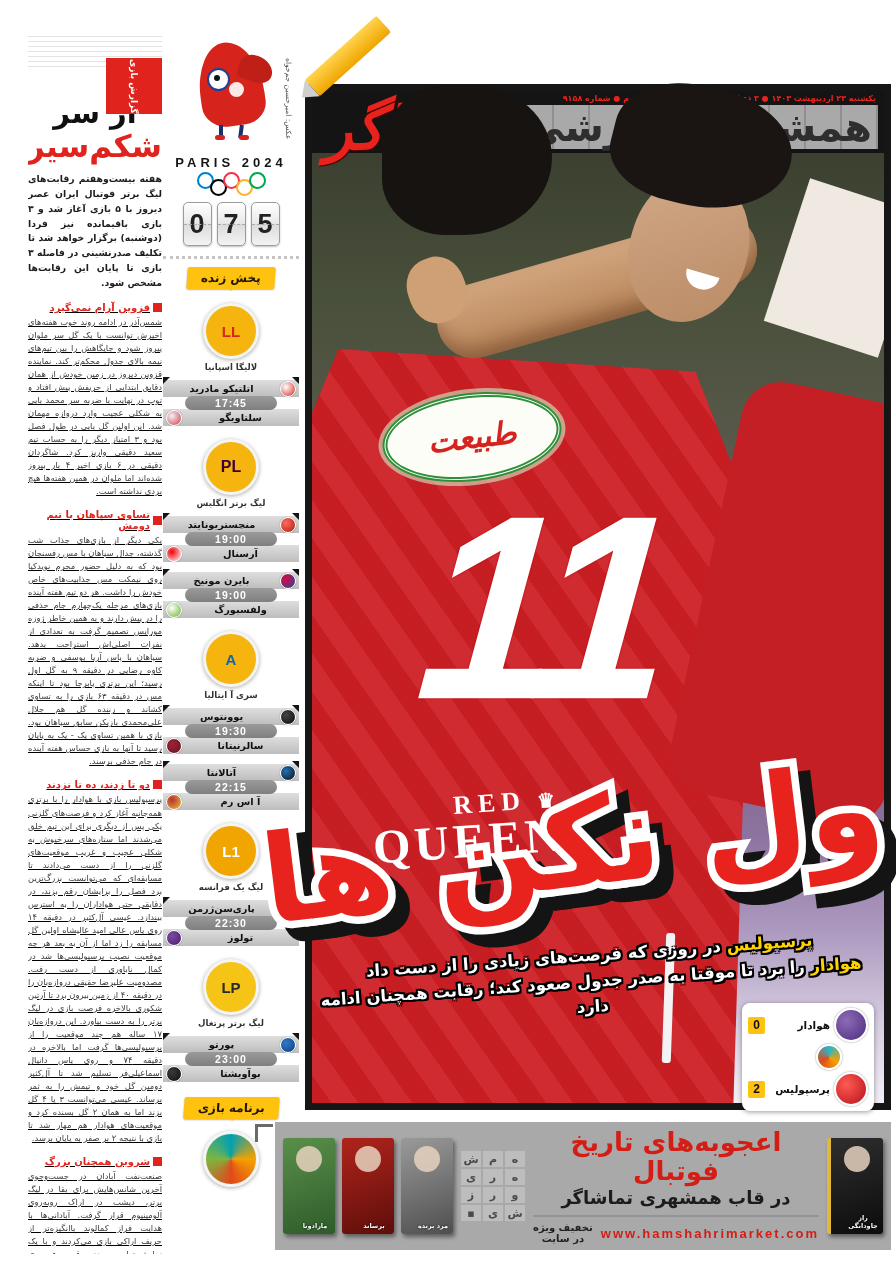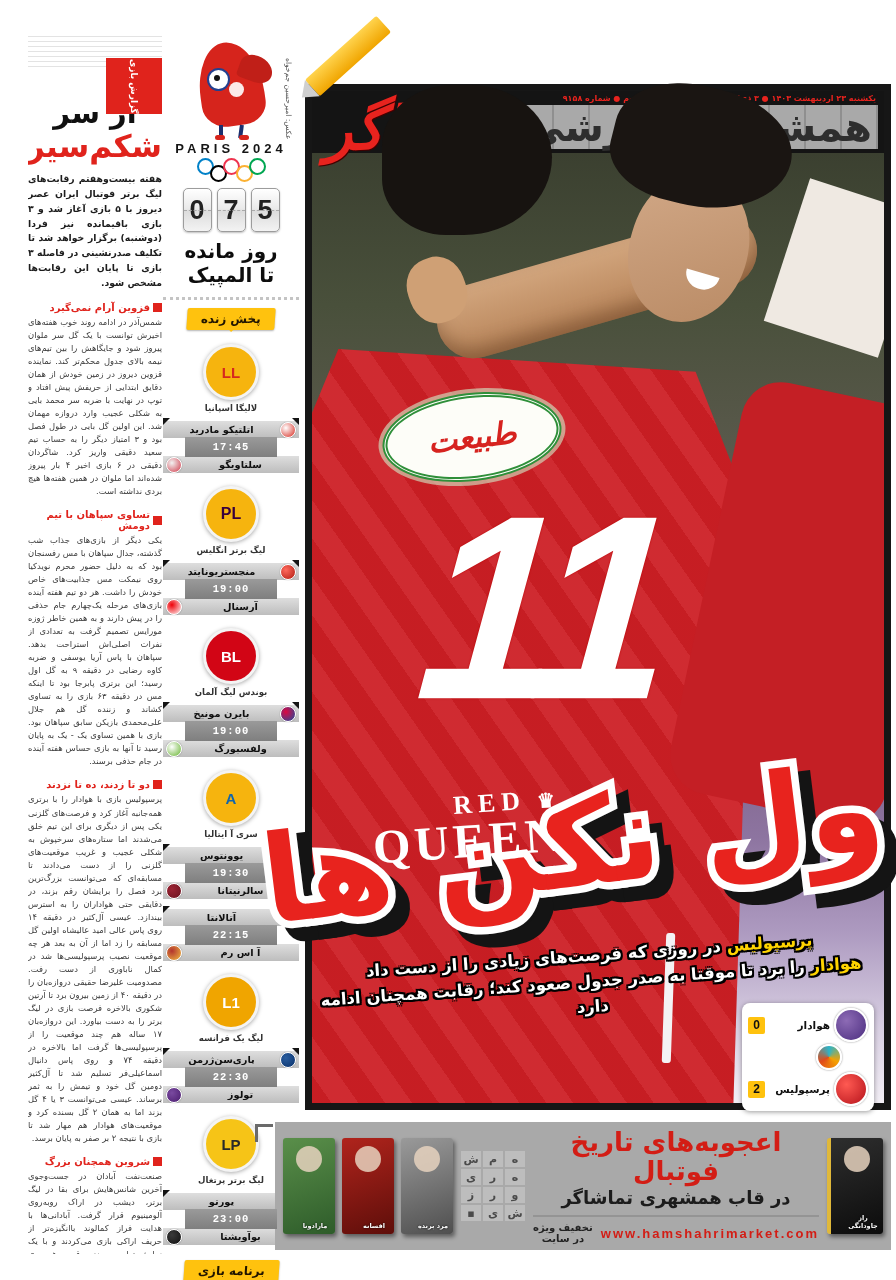--- a/index.html
+++ b/index.html
@@ -8,38 +8,38 @@
   
   .left-col{position:absolute;left:28px;top:36px;width:134px;height:1218px;overflow:hidden;}
   .deco-lines{height:34px;width:100%;background:repeating-linear-gradient(#e3e3e3 0 1px,transparent 1px 5px);}
   .kicker-box{position:absolute;top:22px;right:0;width:56px;height:56px;background:#e0231c;
               display:flex;align-items:center;justify-content:center;}
   .kicker-box span{writing-mode:vertical-rl;color:#fff;font-size:9px;font-weight:bold;letter-spacing:1px;}
   .lhead{margin-top:28px;text-align:center;line-height:1.05;}
   .lhead .black{font-size:29px;font-weight:900;color:#101010;display:block;}
   .lhead .red{font-size:31px;font-weight:900;color:#e0231c;display:block;margin-top:2px;}
   .lead-p{font-size:9.3px;color:#1c1c1c;text-align:justify;line-height:1.6;margin-top:9px;font-weight:bold;}
-  .lsec{margin-top:11px;}
+  .lsec{margin-top:11px;text-decoration:underline;}
   .lsec h3{margin:0 0 3px;color:#e0231c;font-size:10px;font-weight:900;display:flex;align-items:center;gap:3px;}
   .lsec h3 .sqr{width:9px;height:9px;background:#e0231c;display:inline-block;flex:0 0 auto;}
   .lsec p{margin:0;font-size:8.4px;color:#3a3a3a;text-align:justify;line-height:1.55;}
   
   .mid-col{position:absolute;left:163px;top:38px;width:136px;display:flex;flex-direction:column;align-items:center;}
   .mascot{width:96px;height:100px;position:relative;}
   .m-body{position:absolute;left:16px;top:4px;width:64px;height:84px;background:#d6241c;
           border-radius:55% 62% 42% 46%/72% 76% 30% 32%;transform:rotate(-8deg);}
   .m-wing{position:absolute;right:6px;top:18px;width:34px;height:26px;background:#c01f18;border-radius:60% 80% 60% 20%;transform:rotate(20deg);}
   .m-eye{position:absolute;left:24px;top:30px;width:19px;height:19px;background:#fff;border:2px solid #23408f;border-radius:50%;}
   .m-eye::after{content:"";position:absolute;left:5px;top:5px;width:6px;height:6px;background:#111;border-radius:50%;}
   .m-chip{position:absolute;left:46px;top:44px;width:15px;height:15px;background:#fff;border-radius:50%;opacity:.9;}
   .m-leg{position:absolute;bottom:0;width:4px;height:13px;background:#1b2f6e;}
   .m-leg.l{left:36px;} .m-leg.r{left:56px;transform:rotate(8deg);}
   .m-shoe{position:absolute;bottom:-2px;width:10px;height:5px;background:#d6241c;border-radius:3px;}
   .m-shoe.l{left:32px;} .m-shoe.r{left:56px;}
-  .paris-brand{font-family:"Liberation Sans",sans-serif;font-weight:bold;font-size:13px;letter-spacing:4px;color:#151515;margin-top:3px;text-align:right;}
+  .paris-brand{font-family:"Liberation Sans",sans-serif;font-weight:bold;font-size:13px;letter-spacing:4px;color:#151515;margin-top:17px;text-align:right;}
   .rings{display:flex;direction:ltr;margin-top:2px;height:22px;}
   .ring{width:13px;height:13px;border-radius:50%;border:2.5px solid;margin:0 -2px;background:transparent;}
   .ring:nth-child(even){margin-top:7px;}
   .counter{display:flex;direction:ltr;gap:5px;margin-top:8px;align-items:center;}
   .digit{width:27px;height:42px;background:linear-gradient(#ffffff,#e9e9e9 48%,#dcdcdc 52%,#f3f3f3);
          border:1px solid #9c9c9c;border-radius:5px;display:flex;align-items:center;justify-content:center;
          font-family:"Liberation Sans",sans-serif;font-size:27px;font-weight:bold;color:#222;position:relative;box-shadow:0 1px 2px rgba(0,0,0,.25);}
   .digit::after{content:"";position:absolute;left:0;right:0;top:50%;border-top:1px dashed #aaa;}
   .count-label{font-size:20px;font-weight:900;color:#0d0d0d;text-align:center;line-height:1.2;margin-top:7px;width:108px;}
   .dots{width:100%;border-top:3px dotted #c4c4c4;margin:10px 0 8px;}
@@ -48,23 +48,23 @@
   .chip::after{content:"";position:absolute;left:46%;bottom:-7px;border:5px solid transparent;border-top-color:#ffc20e;}
   .sched{width:100%;display:flex;flex-direction:column;align-items:center;margin-top:6px;}
   .league{display:flex;flex-direction:column;align-items:center;margin:8px 0 3px;}
   .league .circ{width:50px;height:50px;border-radius:50%;border:3px solid #f4f4f4;box-shadow:0 1px 4px rgba(0,0,0,.35);
                 display:flex;align-items:center;justify-content:center;font-family:"Liberation Sans",sans-serif;font-weight:bold;}
   .league .cap{font-size:8.6px;font-weight:bold;color:#333;margin-top:3px;}
   .match{width:100%;margin:5px 0;position:relative;}
   .bar{height:17px;background:linear-gradient(#dedede,#bdbdbd);display:flex;align-items:center;padding:0 3px;gap:3px;}
   .bar .tname{flex:1;text-align:center;font-size:9.8px;font-weight:900;color:#101010;white-space:nowrap;overflow:hidden;}
   .tlogo{width:14px;height:14px;border-radius:50%;border:1px solid #fff;box-shadow:0 0 1px rgba(0,0,0,.5);flex:0 0 auto;}
-  .timebar{width:68%;height:20px;margin:-1px auto;position:relative;z-index:1;background:linear-gradient(#9a9a9a,#7f7f7f);
-           display:flex;align-items:center;justify-content:center;color:#fff;font-family:Liberation Mono, monospace;
-           font-size:10.5px;font-weight:bold;letter-spacing:1px;direction:ltr;}
+  .timebar{width:68%;height:14px;margin:-1px auto;position:relative;z-index:1;background:linear-gradient(#9a9a9a,#7f7f7f);
+           display:flex;align-items:center;justify-content:center;color:#fff;font-family:Liberation Sans, sans-serif;
+           font-size:10.5px;font-weight:bold;letter-spacing:1px;direction:ltr;border-radius:7px;}
   .match::before,.match::after{content:"";position:absolute;top:-3px;}
   .match::before{left:0;border-bottom:7px solid transparent;border-left:7px solid #141414;}
   .match::after{right:0;border-bottom:7px solid transparent;border-right:7px solid #141414;}
   .circ.conic{background:conic-gradient(#00a0b0,#f5a100,#e04a1a,#7db541,#00a0b0);}
   
   .credit{position:absolute;left:284px;top:58px;writing-mode:vertical-rl;font-size:7.5px;color:#555;letter-spacing:1px;}
   .frame{position:absolute;left:305px;top:84px;width:586px;height:1026px;border:7px solid #161616;box-sizing:border-box;background:#222;}
   .masthead{position:absolute;top:0;left:0;right:0;height:62px;background:#141414;z-index:3;}
   .date-line{position:absolute;top:3px;right:8px;color:#e8231e;font-size:8px;font-weight:bold;}
   .title-gray{position:absolute;right:6px;top:14px;font-size:40px;font-weight:900;color:#2e2e2e;
@@ -200,21 +200,20 @@
         <span class="ring" style="border-color: rgb(0, 0, 0);"></span>
         <span class="ring" style="border-color: rgb(238, 51, 78);"></span>
         <span class="ring" style="border-color: rgb(252, 177, 49);"></span>
         <span class="ring" style="border-color: rgb(0, 166, 81);"></span>
       </div>
     <div class="counter" id="counter">
         <span class="digit">0</span>
         <span class="digit">7</span>
         <span class="digit">5</span>
       </div>
-    <div class="count-label">روز مانده تا المپیک</div>
     <div class="dots"></div>
     <div class="chip">پخش زنده</div>
     <div class="sched" id="schedule-list">
         <div class="league">
           <div class="circ" style="background: rgb(246, 180, 14); color: rgb(214, 40, 30); font-size: 15px;">LL</div>
           <div class="cap">لالیگا اسپانیا</div>
         </div>
         <div class="match">
           <div class="bar">
             <span class="tlogo" style="background: radial-gradient(circle at 35% 35%, rgb(255, 255, 255), rgb(214, 40, 30));"></span>
@@ -233,24 +232,20 @@
         <div class="match">
           <div class="bar">
             <span class="tlogo" style="background: radial-gradient(circle at 35% 35%, rgb(255, 106, 94), rgb(176, 28, 16));"></span>
             <span class="tname">منچستریونایتد</span>
           </div>
           <div class="timebar">19:00</div>
           <div class="bar">
             <span class="tname">آرسنال</span>
             <span class="tlogo" style="background: radial-gradient(circle at 35% 35%, rgb(239, 1, 7), rgb(255, 255, 255));"></span>
           </div>
-        </div>
-        <div class="league">
-          <div class="circ" style="background: rgb(210, 5, 21); color: rgb(255, 255, 255); font-size: 15px;">BL</div>
-          <div class="cap">بوندس لیگ آلمان</div>
         </div>
         <div class="match">
           <div class="bar">
             <span class="tlogo" style="background: radial-gradient(circle at 35% 35%, rgb(221, 7, 65), rgb(26, 79, 160));"></span>
             <span class="tname">بایرن مونیخ</span>
           </div>
           <div class="timebar">19:00</div>
           <div class="bar">
             <span class="tname">ولفسبورگ</span>
             <span class="tlogo" style="background: radial-gradient(circle at 35% 35%, rgb(255, 255, 255), rgb(101, 179, 46));"></span>
@@ -406,21 +401,21 @@
         <span>ی</span>
         <span>▪</span>
       </div>
     <div id="covers-left" style="display:flex;gap:7px;">
         <div class="cover" style="background: linear-gradient(160deg, rgb(154, 154, 154), rgb(79, 79, 79));">
           <div class="chead"></div>
           <div class="clabel">مرد برنده</div>
         </div>
         <div class="cover" style="background: linear-gradient(160deg, rgb(176, 36, 28), rgb(94, 14, 10));">
           <div class="chead"></div>
-          <div class="clabel">افسانه</div>
+          <div class="clabel">برساند</div>
         </div>
         <div class="cover" style="background: linear-gradient(160deg, rgb(90, 143, 74), rgb(46, 92, 42));">
           <div class="chead"></div>
           <div class="clabel">مارادونا</div>
         </div>
       </div>
   </div>
 
 </div>
 

